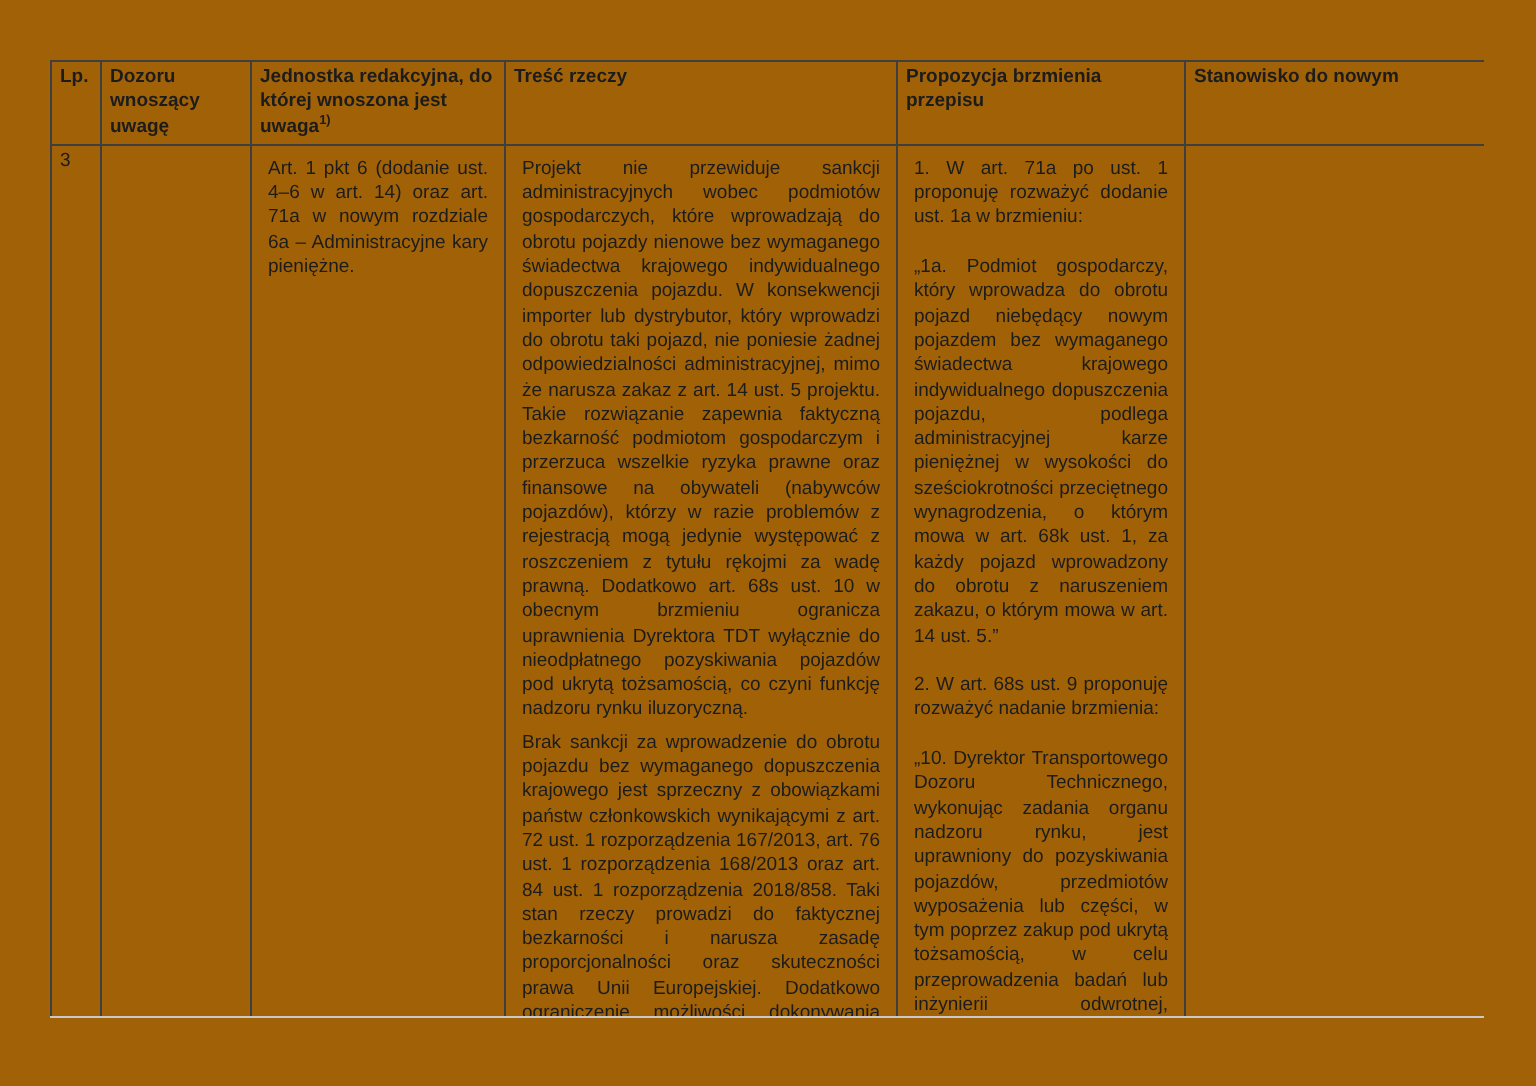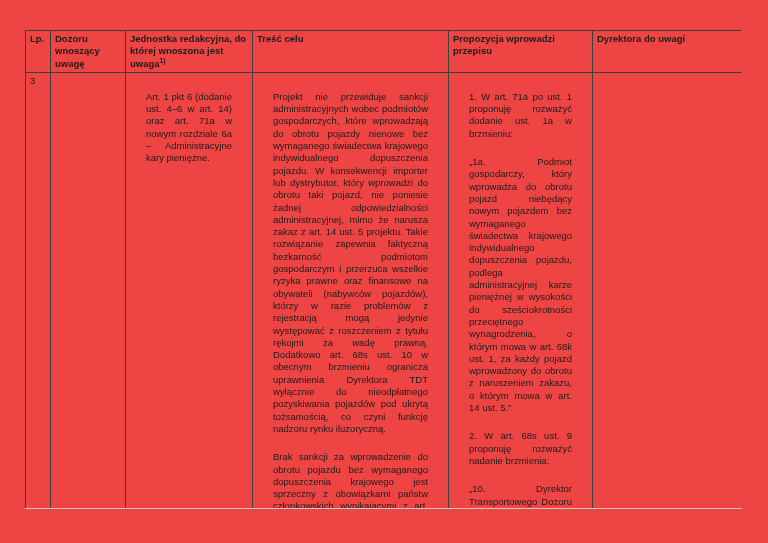--- a/index.html
+++ b/index.html
@@ -5,21 +5,21 @@
   html, body {
     margin: 0;
     padding: 0;
     background: #ffffff;
     font-family: "Liberation Sans", sans-serif;
   }
   .page {
     position: relative;
     width: 768px;
     height: 543px;
-    background: #ef4444;
+    background: #a16207;
     overflow: hidden;
     color: #1c1c1c;
   }
   .table-clip {
     position: absolute;
     left: 25px;
     top: 30px;
     width: 717px;
     height: 478px;
     overflow: hidden;
@@ -40,21 +40,21 @@
     overflow: hidden;
   }
   table.comments th {
     font-weight: bold;
     text-align: left;
     height: 33px;
   }
   th.justify { text-align: justify; }
   tbody td { height: 475px; }
   td p {
-    margin: 16px;
+    margin: 4px;
     text-align: justify;
   }
   td.c-lp, th.h-lp { text-align: left; }
   p.gap-after { margin-bottom: 12.3px; }
   sup.fn {
     font-size: 6.5px;
     line-height: 0;
     vertical-align: super;
   }
   .page-cut-line {
@@ -78,23 +78,23 @@
         <col style="width:127px">
         <col style="width:196px">
         <col style="width:144px">
         <col style="width:150px">
       </colgroup>
       <thead>
         <tr>
           <th class="h-lp">Lp.</th>
           <th>Dozoru wnoszący uwagę</th>
           <th class="justify"><span>Jednostka redakcyjna, do której wnoszona jest uwaga</span><sup class="fn">1)</sup></th>
-          <th>Treść celu</th>
-          <th>Propozycja wprowadzi przepisu</th>
-          <th>Dyrektora do uwagi</th>
+          <th>Treść rzeczy</th>
+          <th>Propozycja brzmienia przepisu</th>
+          <th>Stanowisko do nowym</th>
         </tr>
       </thead>
       <tbody>
         <tr>
           <td class="c-lp">3</td>
           <td class="c-podmiot"></td>
           <td class="c-jednostka">
             <p>Art. 1 pkt 6 (dodanie ust. 4–6 w art. 14) oraz art. 71a w nowym rozdziale 6a – Administracyjne kary pieniężne.</p>
           </td>
           <td class="c-tresc">

